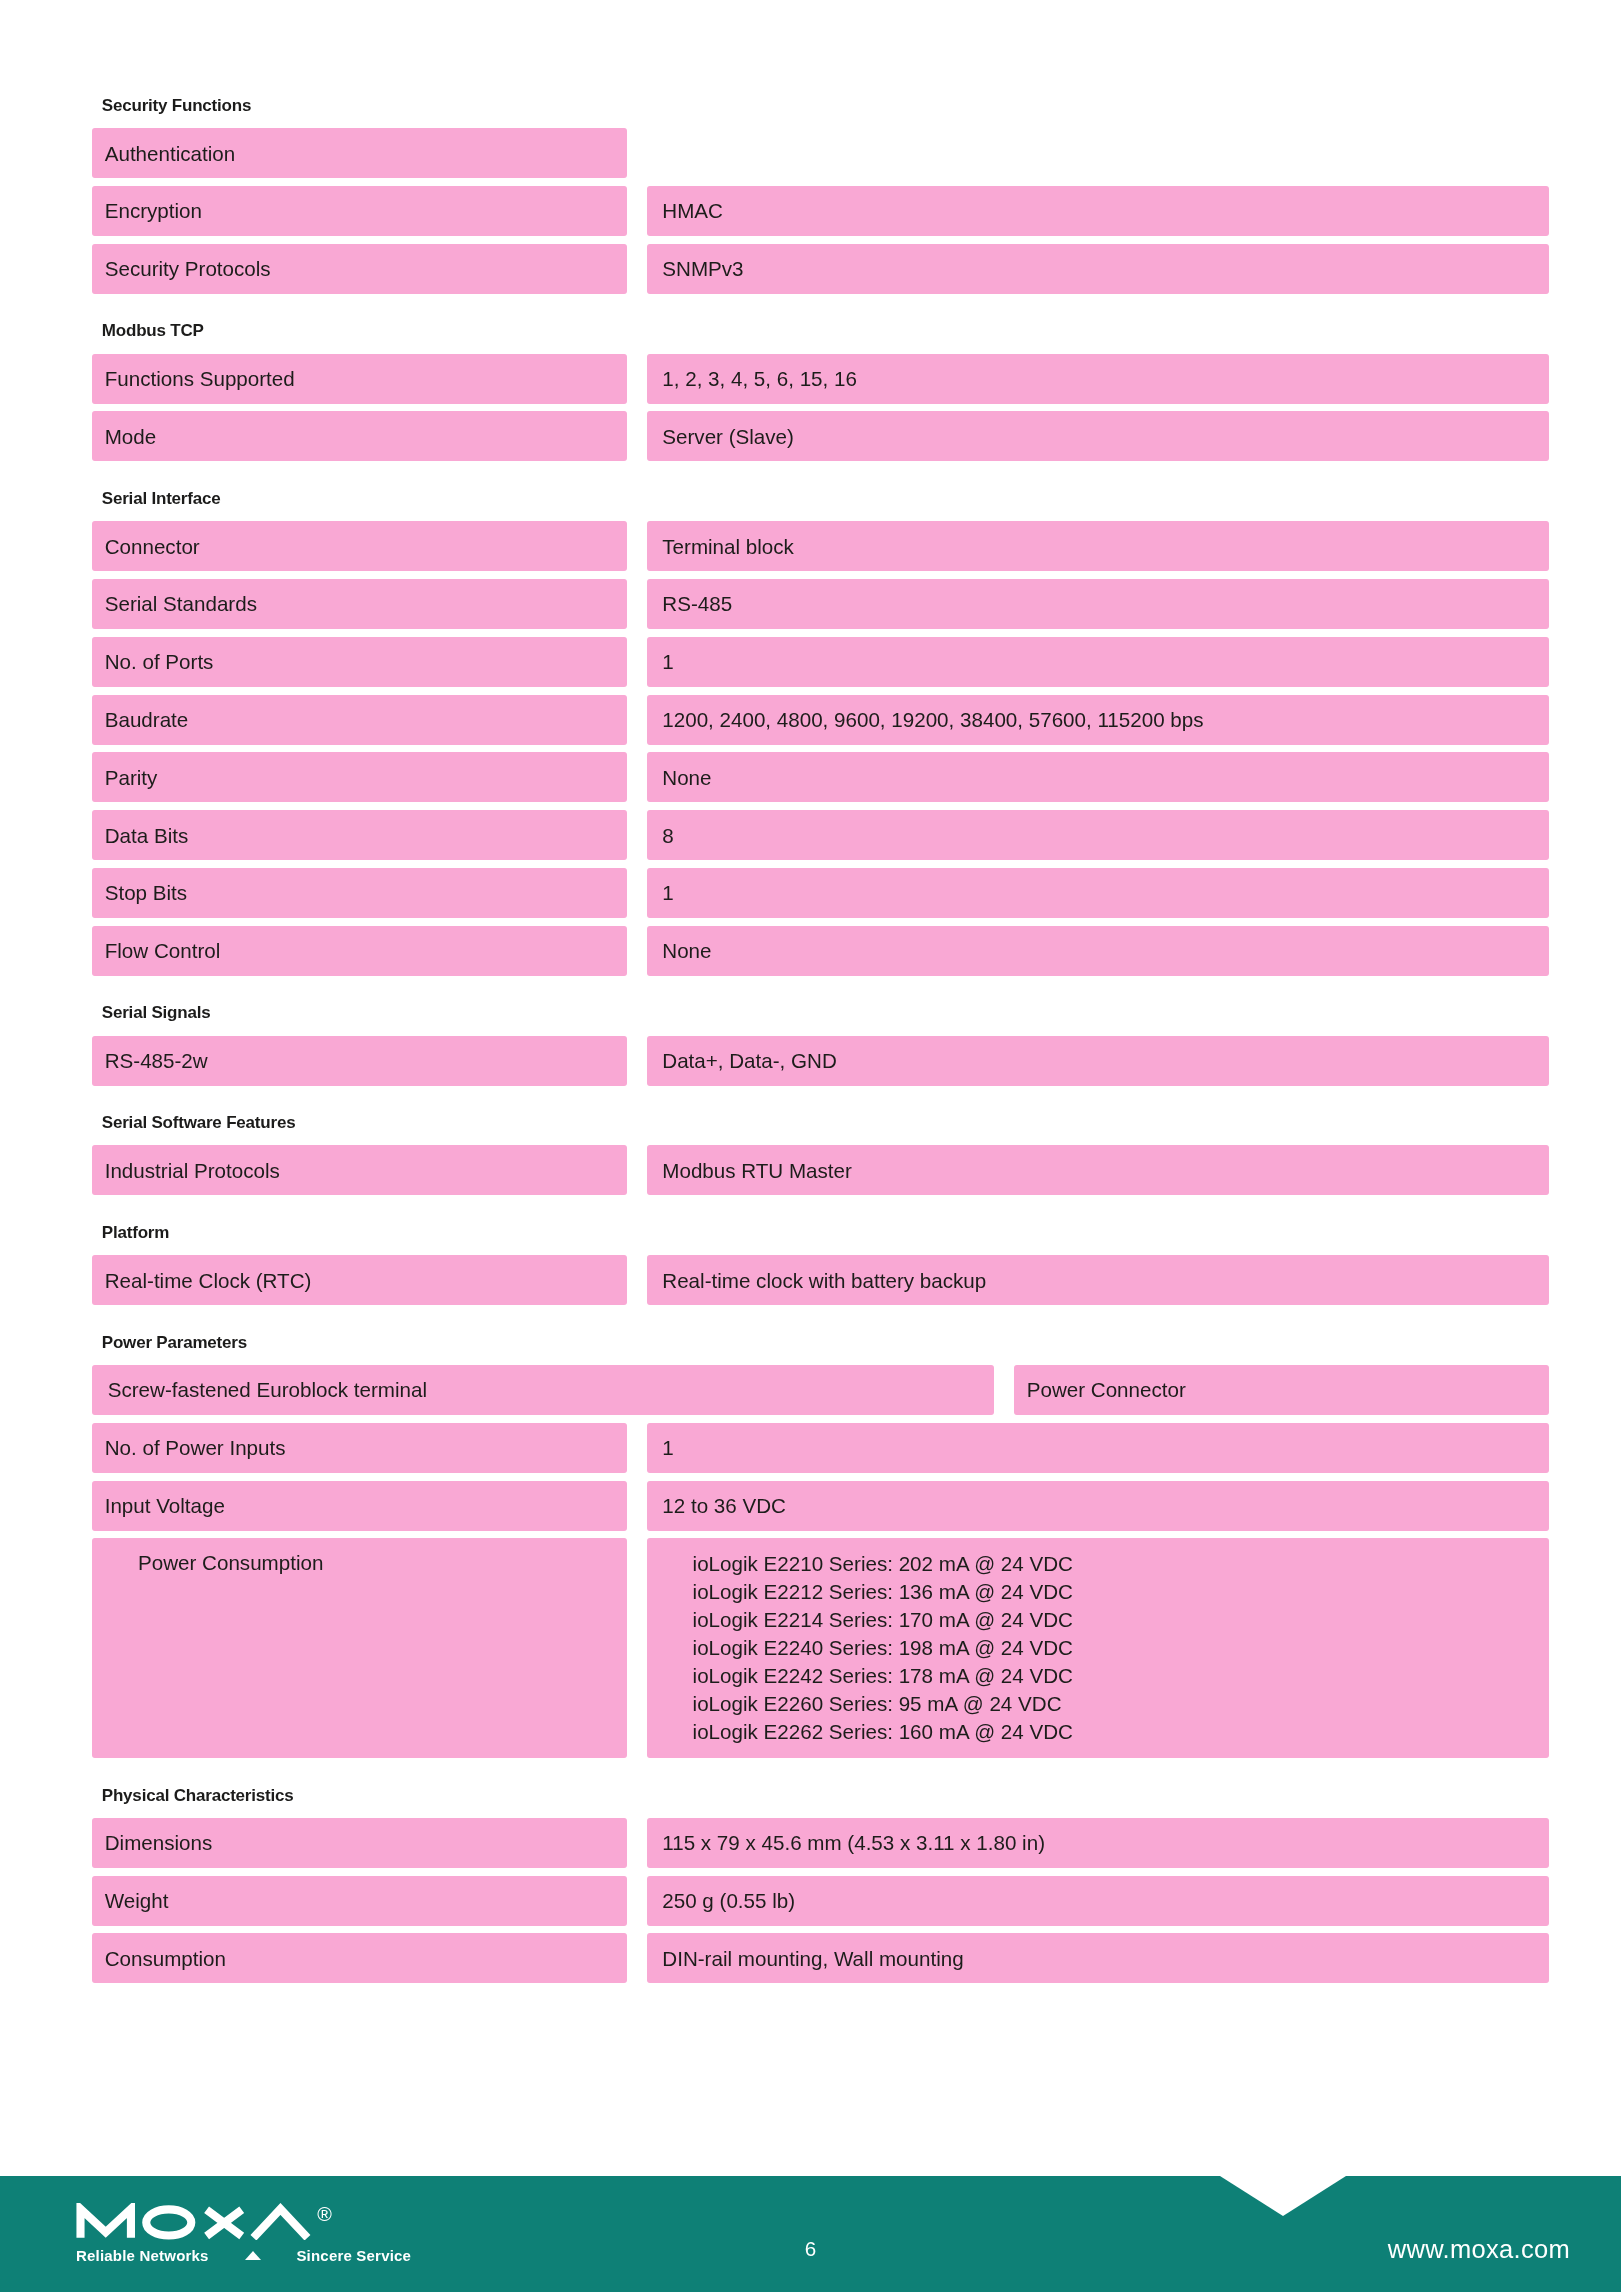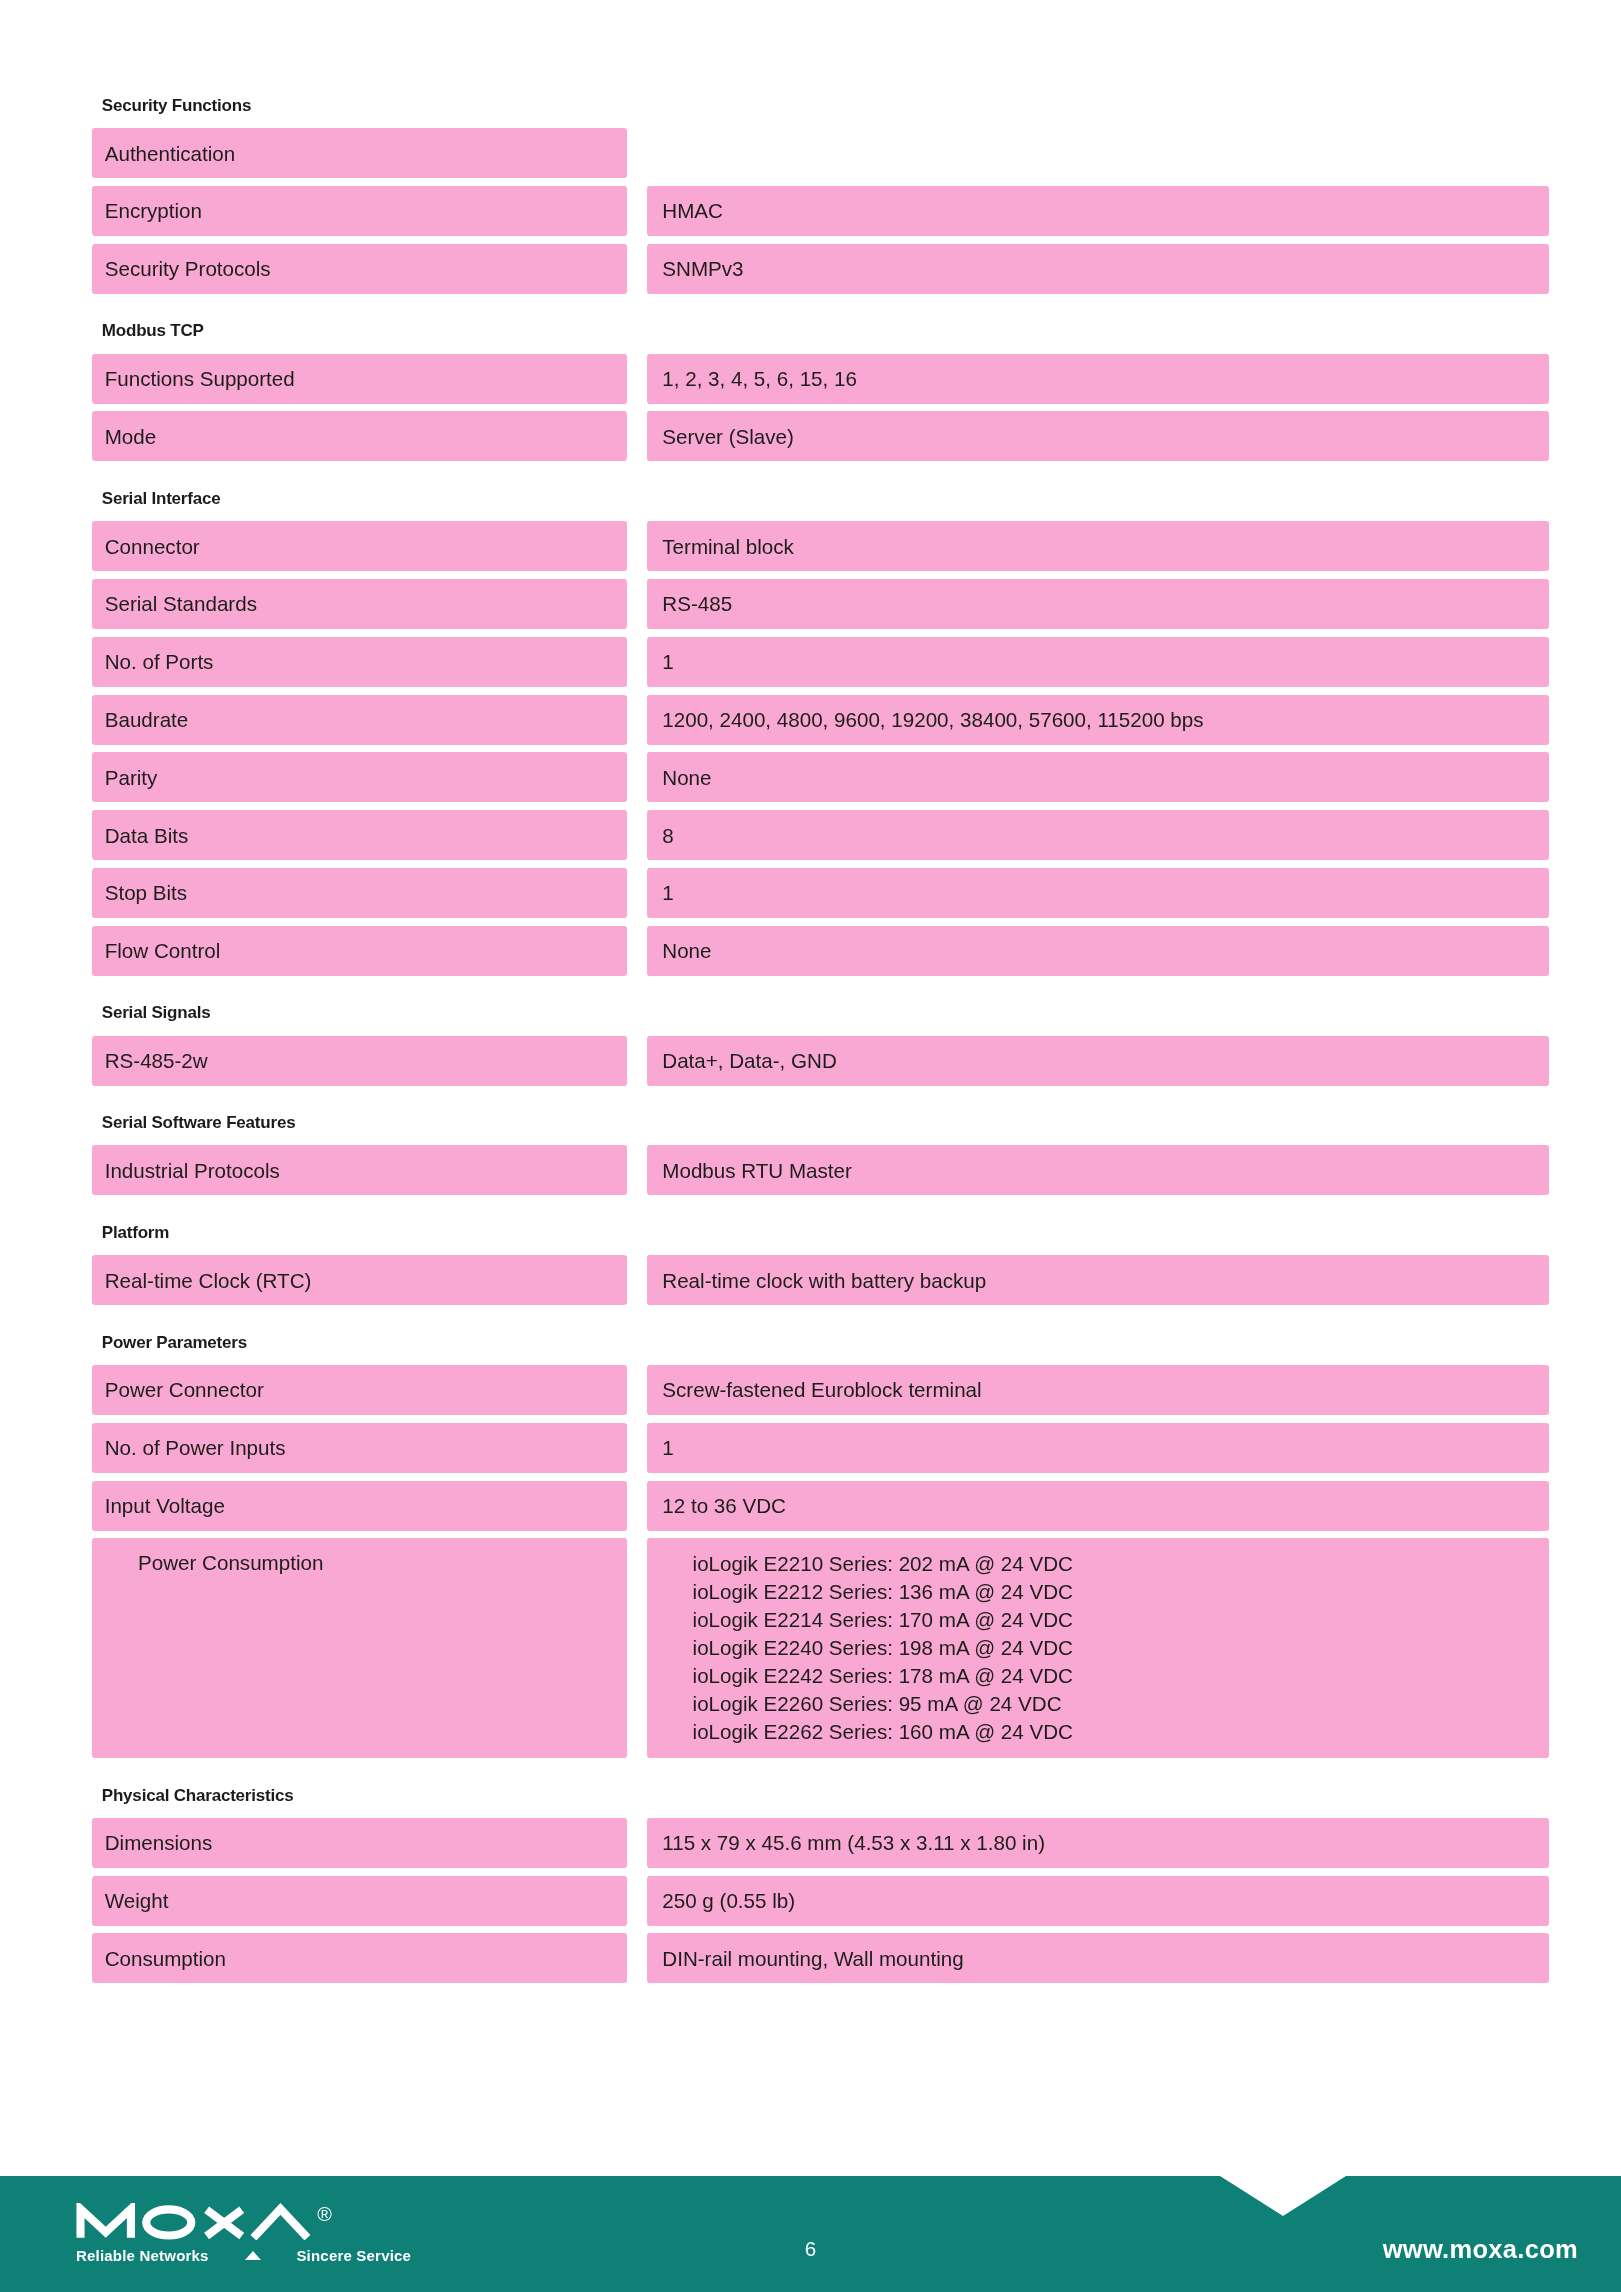--- a/index.html
+++ b/index.html
@@ -48,22 +48,22 @@
   .tri-sep{
     width:0;height:0;border-left:8.8px solid transparent;
     border-right:8.8px solid transparent;border-bottom:9.8px solid #ffffff;
     margin:0 3.9px;align-self:center;
   }
   .page-number{
     position:absolute;left:0;right:0;top:61px;text-align:center;
     color:#ffffff;font-size:20.6px;
   }
   .website{
-    position:absolute;right:43px;top:59px;color:#ffffff;
-    font-size:25.5px;font-weight:700;letter-spacing:0.3px;
+    position:absolute;right:51px;top:59px;color:#ffffff;
+    font-size:25.5px;font-weight:400;letter-spacing:0.3px;
   }
 </style>
 </head>
 <body>
 
 <main class="content">
     <section class="section">
       <div class="section-title">Security Functions</div>
       <div class="spec-row">
         <div class="cell label">Authentication</div>
@@ -140,22 +140,22 @@
     <section class="section">
       <div class="section-title">Platform</div>
       <div class="spec-row">
         <div class="cell label">Real-time Clock (RTC)</div>
         <div class="cell value">Real-time clock with battery backup</div>
       </div>
     </section>
     <section class="section">
       <div class="section-title">Power Parameters</div>
       <div class="spec-row">
+        <div class="cell value">Screw-fastened Euroblock terminal</div>
         <div class="cell label">Power Connector</div>
-        <div class="cell value">Screw-fastened Euroblock terminal</div>
       </div>
       <div class="spec-row">
         <div class="cell label">No. of Power Inputs</div>
         <div class="cell value">1</div>
       </div>
       <div class="spec-row">
         <div class="cell label">Input Voltage</div>
         <div class="cell value">12 to 36 VDC</div>
       </div>
       <div class="spec-row multiline">

